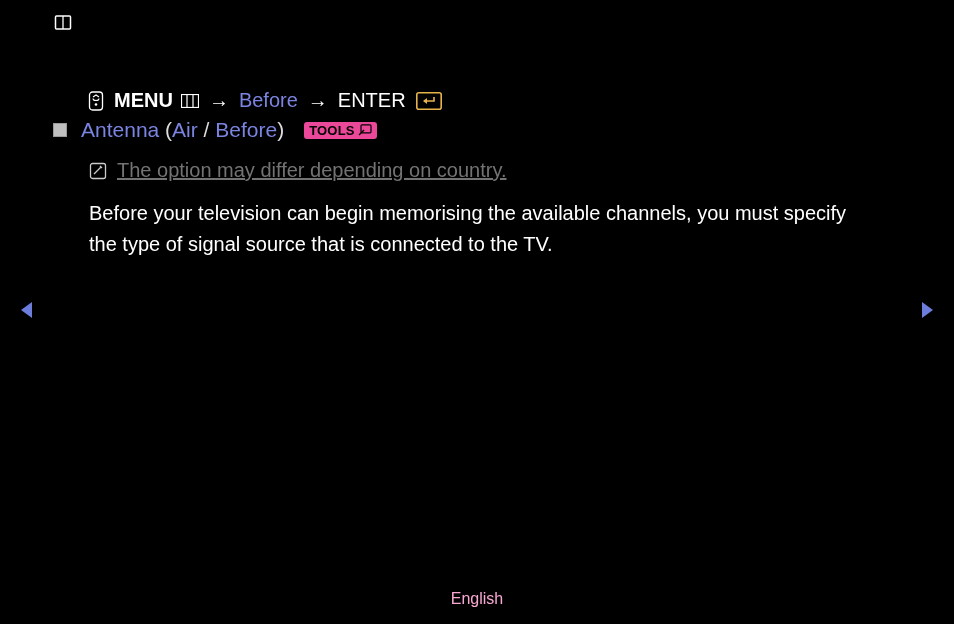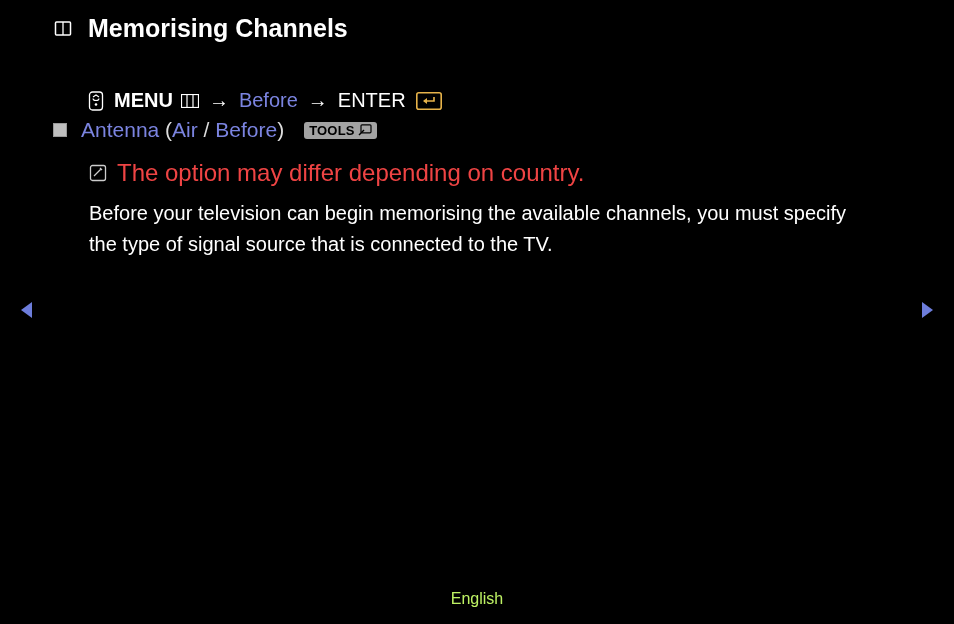--- a/index.html
+++ b/index.html
@@ -96,21 +96,21 @@
     }
     .paren {
       color: #dddddd;
     }
     .slash {
       color: #dddddd;
     }
     .tools-badge {
       display: inline-flex;
       align-items: center;
-      background: #a3a3a3;
+      background: #ec4899;
       border-radius: 3px;
       padding: 1px 5px 1px 5px;
       gap: 3px;
       margin-left: 6px;
     }
     .tools-label {
       color: #000000;
       font-size: 13px;
       font-weight: bold;
       letter-spacing: 0.2px;
@@ -123,22 +123,23 @@
       top: 159px;
       left: 89px;
       display: flex;
       align-items: center;
       gap: 10px;
     }
     .note-icon {
       display: inline-flex;
     }
     .note-text {
-      font-size: 24px;
-      color: #ef4444;
+      font-size: 20px;
+      color: #737373;
+      text-decoration: underline;
     }
     .body-text {
       position: absolute;
       top: 198px;
       left: 89px;
       width: 780px;
       font-size: 20px;
       line-height: 1.55;
       color: #ffffff;
     }
@@ -154,34 +155,33 @@
       right: 18px;
       cursor: pointer;
     }
     .footer-lang {
       position: absolute;
       bottom: 16px;
       left: 0;
       width: 100%;
       text-align: center;
       font-size: 16px;
-      color: #bef264;
+      color: #f9a8d4;
     }
   </style>
 </head>
 <body>
 
 <div class="page-title-row">
   <span class="book-icon">
     <svg width="18" height="18" viewBox="0 0 18 18">
       <rect x="1.5" y="2" width="15" height="13" rx="1" fill="none" stroke="#ffffff" stroke-width="1.5"></rect>
       <path d="M9 2 V15" stroke="#ffffff" stroke-width="1.3"></path>
     </svg>
   </span>
-  <h1 class="page-title">Memorising Channels</h1>
 </div>
 
 <div class="breadcrumb-row">
   <span class="remote-icon">
     <svg width="16" height="20" viewBox="0 0 16 20">
       <rect x="1.5" y="1" width="13" height="18" rx="3" fill="none" stroke="#ffffff" stroke-width="1.3"></rect>
       <path d="M5 6 L8 4 L11 6 M5 7.5 C5 9 7 9.5 8 9.5 C9 9.5 11 9 11 7.5" fill="none" stroke="#ffffff" stroke-width="1.1"></path>
       <circle cx="8" cy="13.5" r="1.3" fill="#ffffff"></circle>
     </svg>
   </span>

